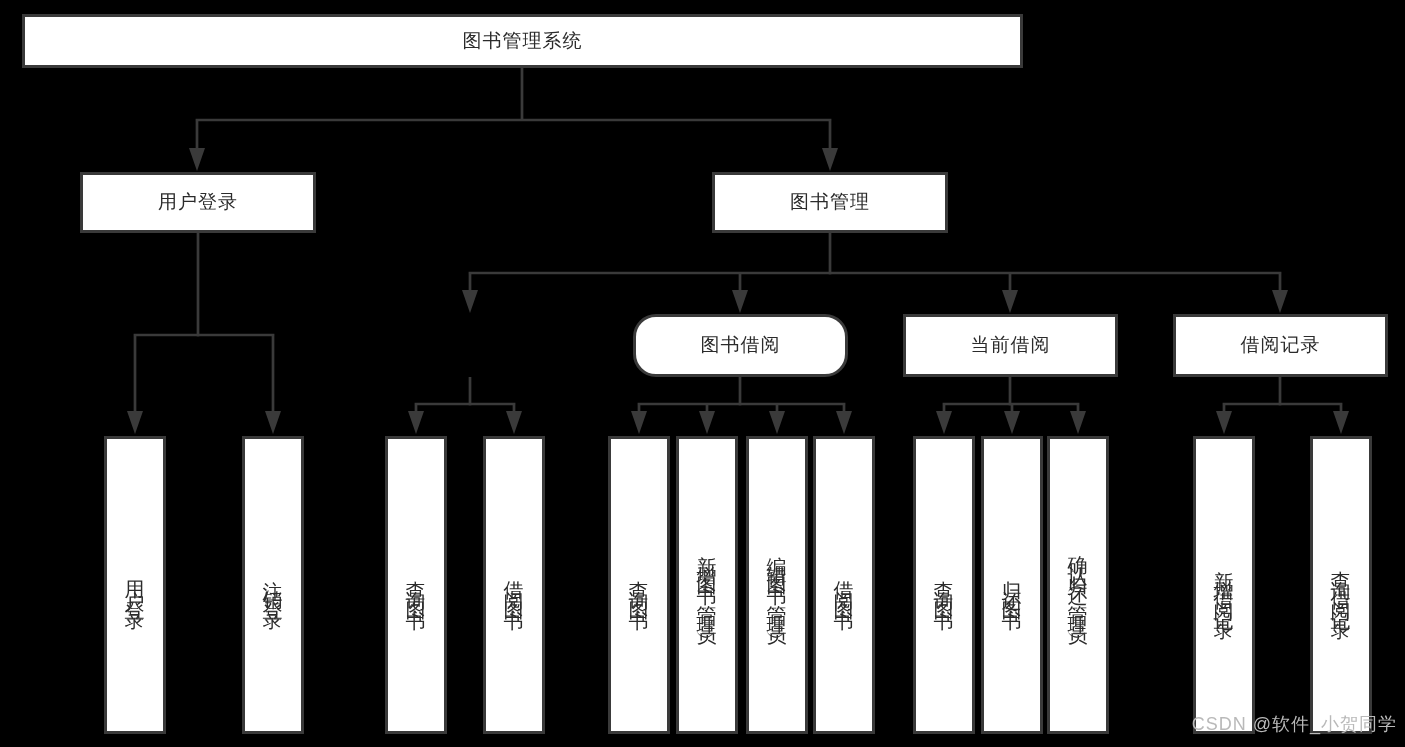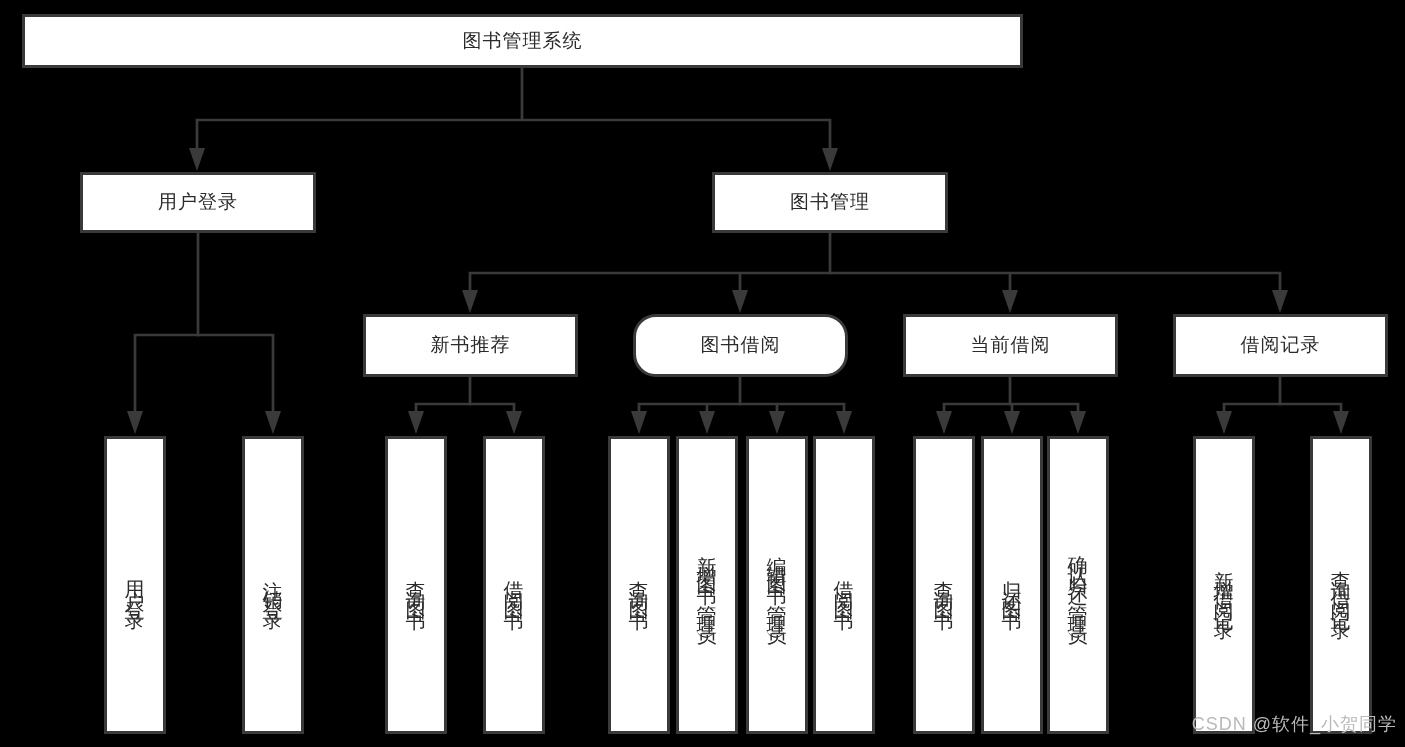--- a/index.html
+++ b/index.html
@@ -102,21 +102,20 @@
       <path d="M1216,411 L1232,411 L1224,434 Z"></path>
       <path d="M1333,411 L1349,411 L1341,434 Z"></path>
     </g>
   </svg>
 
   <div class="box" style="left:22px; top:14px; width:1001px; height:54px;">图书管理系统</div>
 
   <div class="box" style="left:80px; top:172px; width:236px; height:61px;">用户登录</div>
   <div class="box" style="left:712px; top:172px; width:236px; height:61px;">图书管理</div>
 
-  <div class="box" style="left:363px; top:314px; width:215px; height:63px;">新书推荐</div>
   <div class="box" style="left:633px; top:314px; width:215px; height:63px;border-radius:23px;">图书借阅</div>
   <div class="box" style="left:903px; top:314px; width:215px; height:63px;">当前借阅</div>
   <div class="box" style="left:1173px; top:314px; width:215px; height:63px;">借阅记录</div>
 
   <div class="box v" style="left:104px; top:436px; width:62px; height:298px;">用户登录</div>
   <div class="box v" style="left:242px; top:436px; width:62px; height:298px;">注销登录</div>
 
   <div class="box v" style="left:385px; top:436px; width:62px; height:298px;">查询图书</div>
   <div class="box v" style="left:483px; top:436px; width:62px; height:298px;">借阅图书</div>
 

